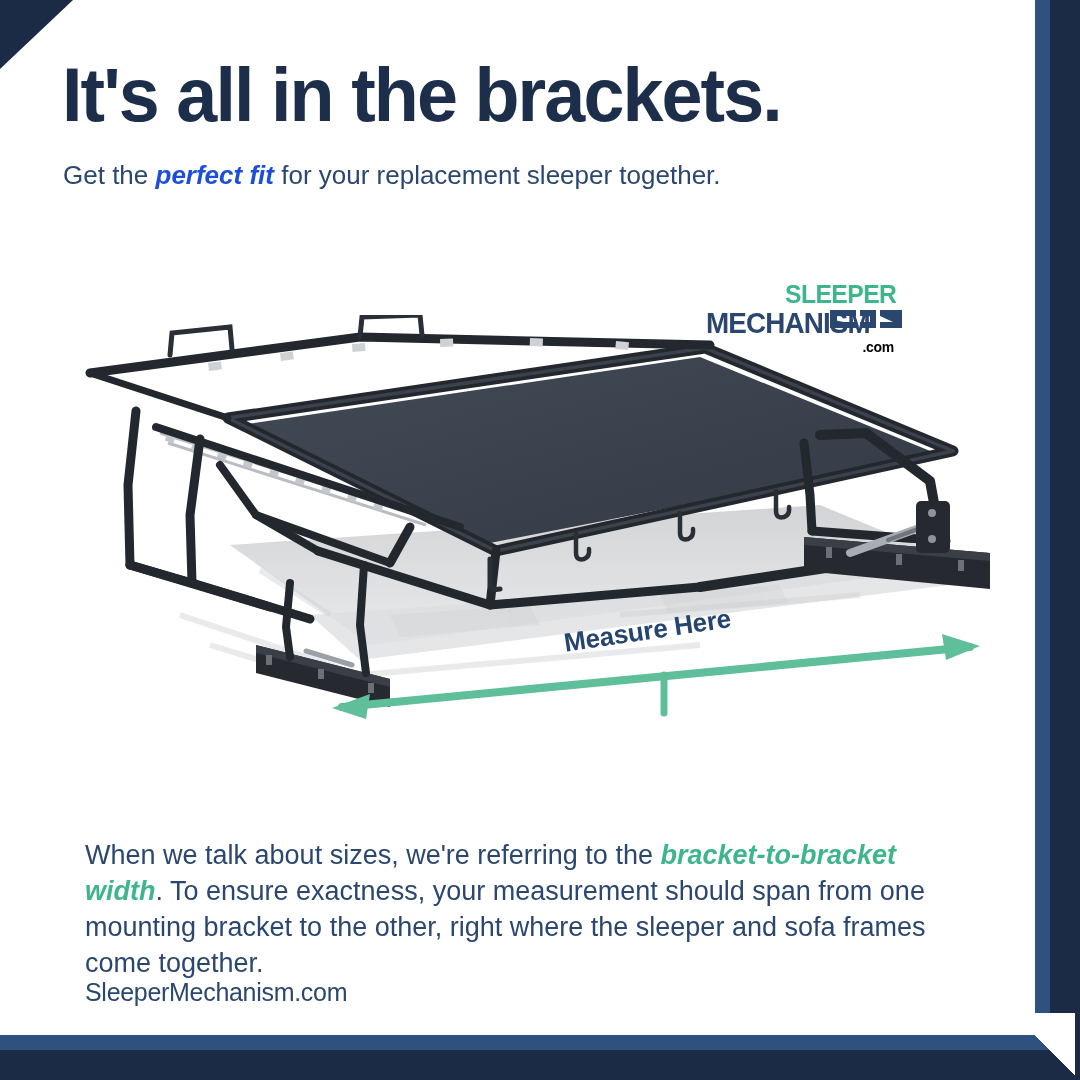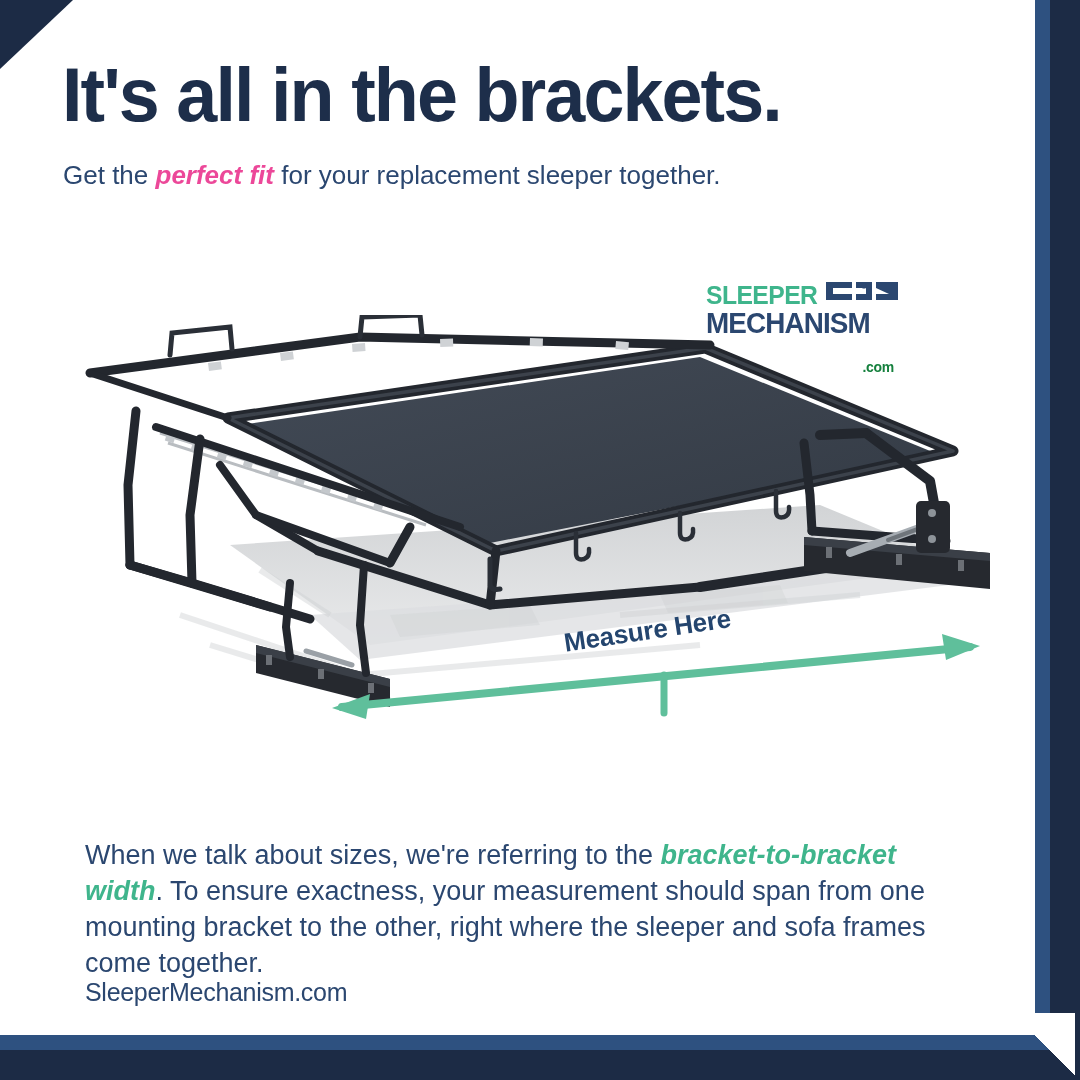--- a/index.html
+++ b/index.html
@@ -87,38 +87,39 @@
   .subhead {
     position: absolute;
     left: 63px;
     top: 158px;
     font-size: 26px;
     line-height: 34px;
     color: #2B4770;
     white-space: nowrap;
   }
   .subhead .accent {
-    color: #ec4899;
+    color: #1d4ed8;
     font-weight: 700;
     font-style: italic;
   }
 
   
   .logo {
     position: absolute;
     left: 706px;
     top: 281px;
     width: 196px;
     height: 80px;
     user-select: none;
   }
   .logo-row1 {
     display: flex;
     align-items: flex-end;
     height: 27px;
+    flex-direction: column;
   }
   .logo-sleeper {
     font-size: 26px;
     font-weight: 700;
     letter-spacing: -0.6px;
     color: #3FB58C;
     line-height: 26px;
     transform: scaleX(0.95);
     transform-origin: left bottom;
   }
@@ -132,25 +133,24 @@
     letter-spacing: -0.9px;
     color: #2B4770;
     line-height: 31px;
     transform: scaleX(0.96);
     transform-origin: left top;
   }
   .logo-com {
     text-align: right;
     font-size: 14px;
     font-weight: 700;
-    color: #15803d;
+    color: #000000;
     line-height: 16px;
     padding-right: 8px;
     letter-spacing: -0.3px;
-    margin-top: 20px;
   }
 
   
   .photo {
     position: absolute;
     left: 60px;
     top: 315px;
     width: 930px;
     height: 420px;
   }

